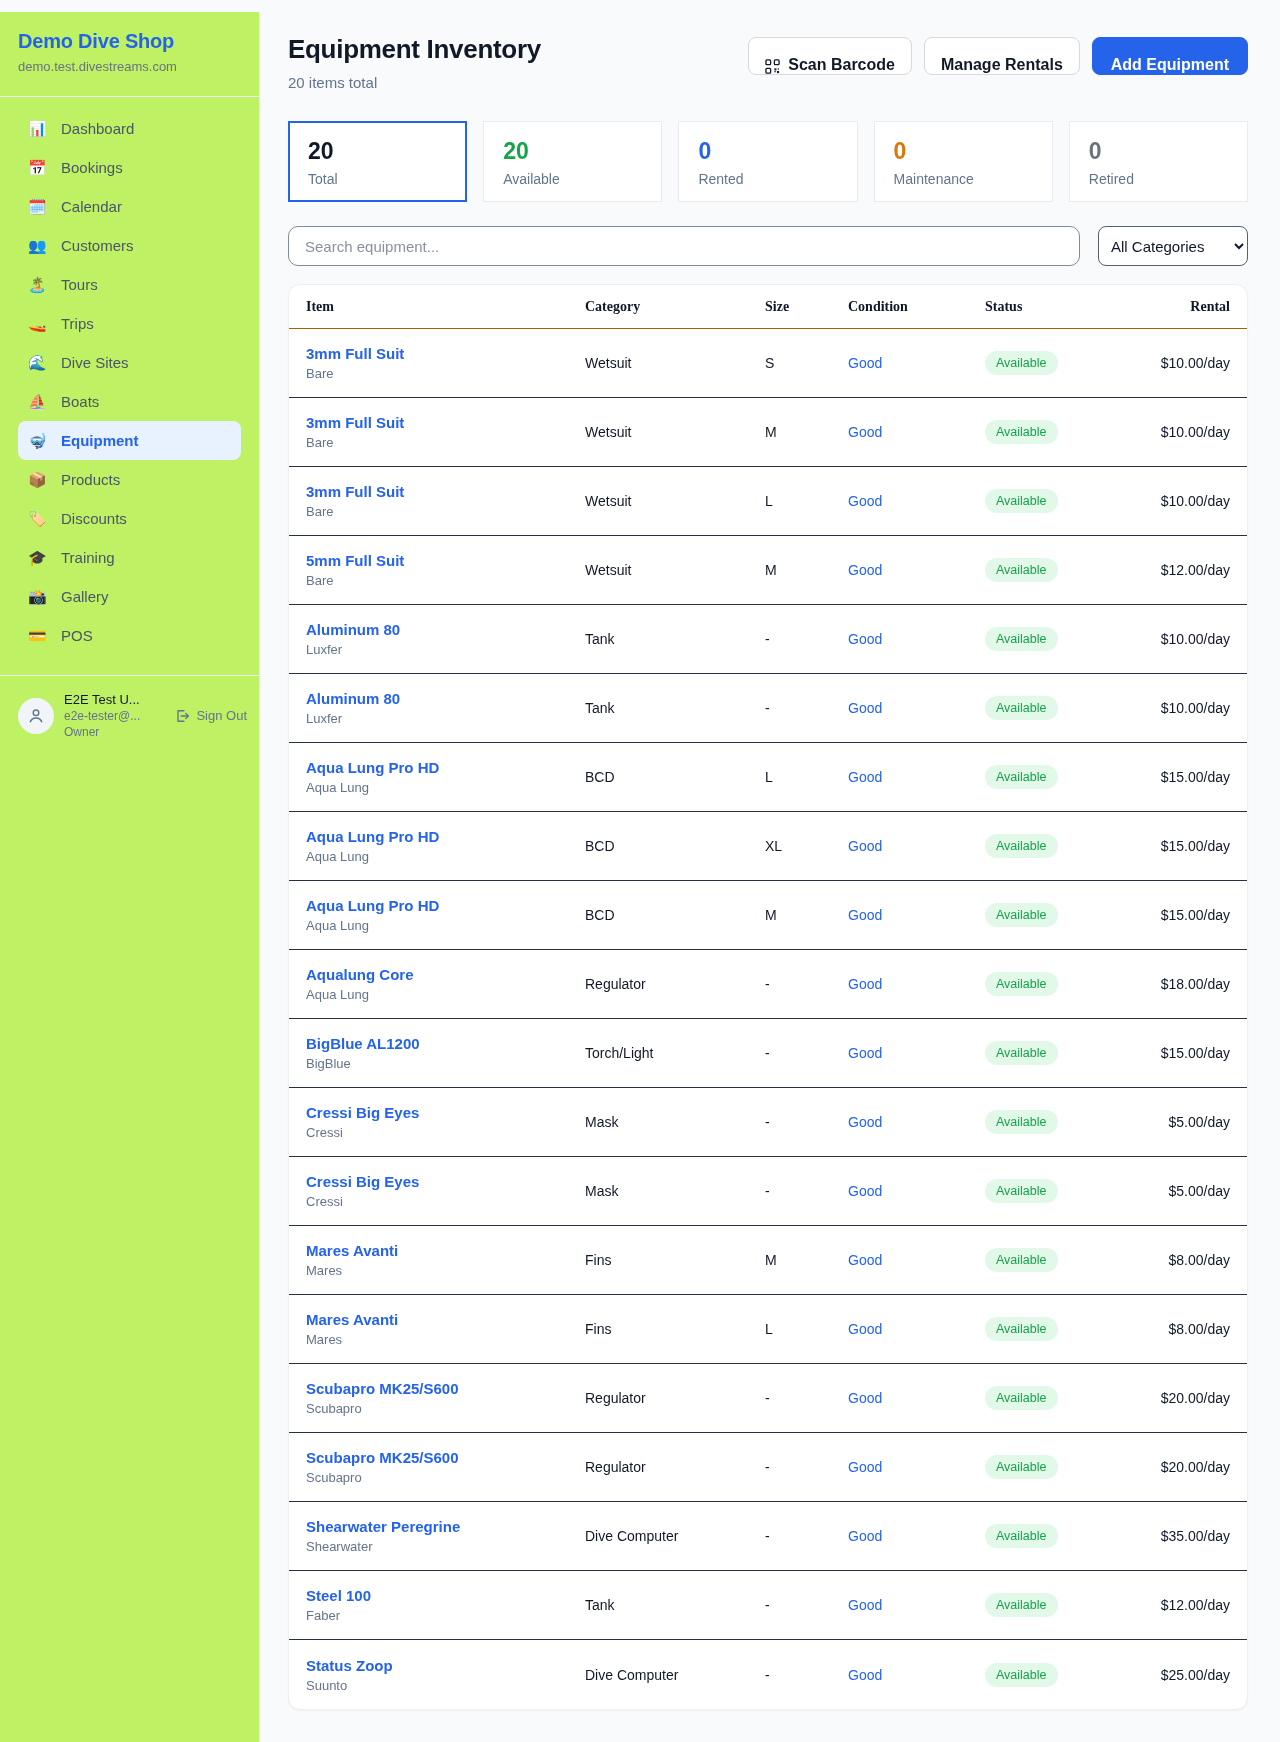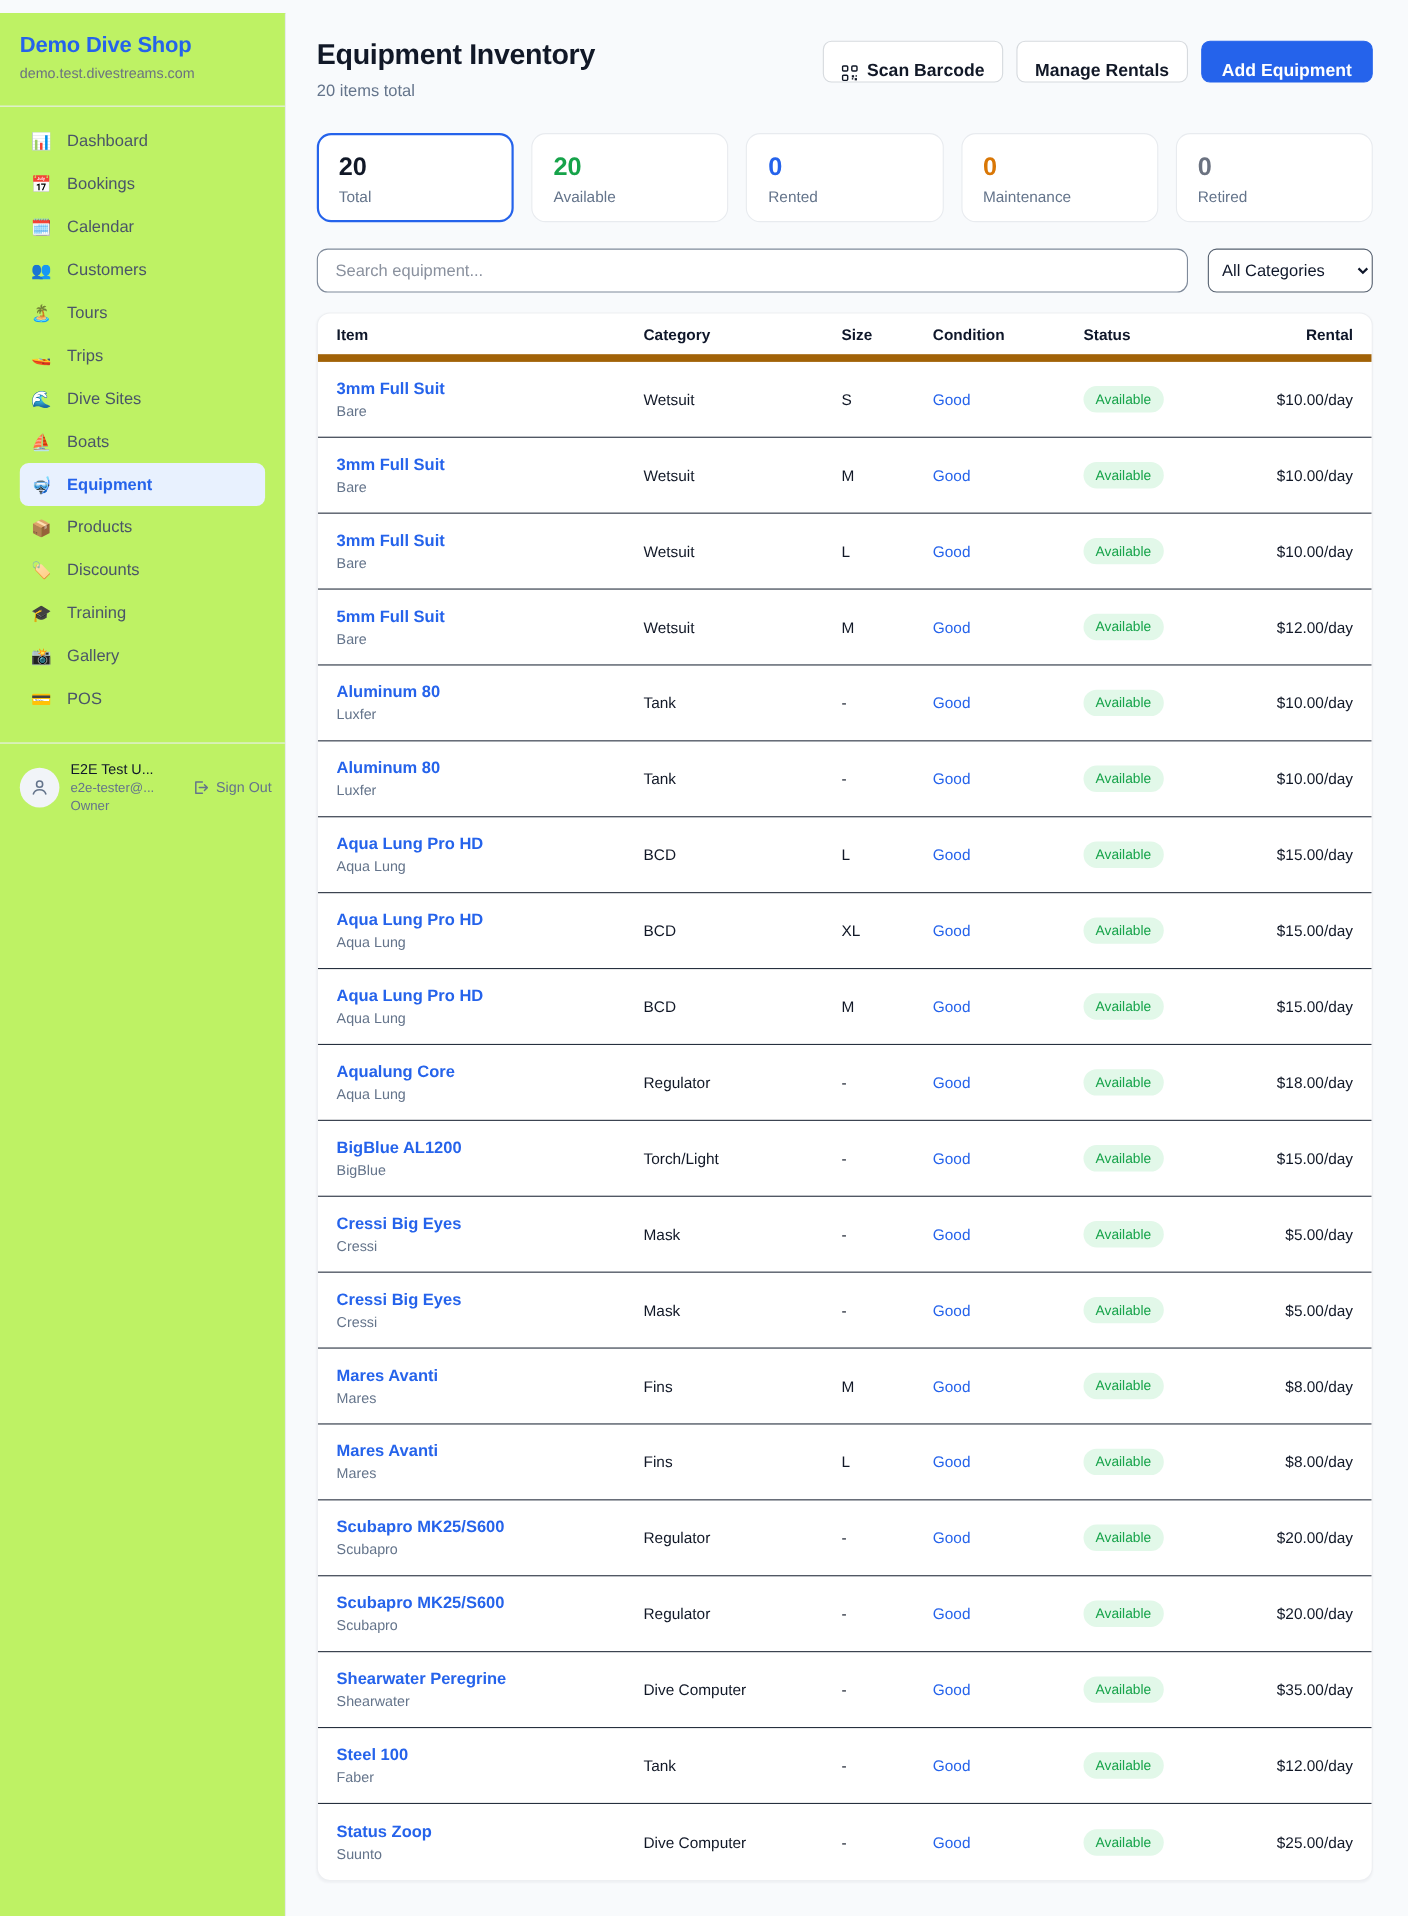--- a/index.html
+++ b/index.html
@@ -47,21 +47,21 @@
   .head-actions { display:flex; gap:12px; margin-top:3px; }
   .btn {
     height:38px; padding:0 16px; border-radius:8px; font-size:16px; font-weight:600;
     display:flex; align-items:flex-end; gap:8px; cursor:pointer; font-family:inherit;
     background:#ffffff; border:1px solid #d6dade; color:#111827;
   }
   .btn.primary { background:#2563eb; border-color:#2563eb; color:#ffffff; padding:0 18px; }
   
   .stats { display:flex; gap:16px; margin-top:30px; }
   .stat-card {
-    flex:1; background:#ffffff; border:1px solid #e8ebef; border-radius:13px;
+    flex:1; background:#ffffff; border:1px solid #e8ebef; border-radius:0;
     padding:15px 19px; height:81px; cursor:pointer;
   }
   .stat-card.selected { border:2px solid #2563eb; padding:14px 18px; }
   .stat-value { font-size:23px; font-weight:800; line-height:28px; }
   .stat-label { font-size:14px; color:#64748b; margin-top:6px; }
   
   .filters { display:flex; gap:18px; margin-top:24px; }
   .search {
     flex:1; height:40px; border:1px solid #7f8a9a; border-radius:10px;
     padding:0 16px; font-size:15px; font-family:inherit; color:#0f172a; background:#fff;
@@ -73,21 +73,21 @@
   }
   
   .table-card {
     margin-top:18px; margin-bottom:32px; background:#ffffff; border:1px solid #edeff2;
     border-radius:12px; box-shadow:0 1px 2px rgba(15,23,42,.04); overflow:hidden;
   }
   .tgrid {
     display:grid; grid-template-columns:279px 180px 83px 137px 150px 1fr;
     align-items:center; padding:0 17px;
   }
-  .thead { height:44px; border-bottom:7px solid #a16207; }
+  .thead { height:44px; border-bottom:1px solid #a16207;font-family:Liberation Serif, serif; }
   .th { font-size:14px; font-weight:700; color:#0f172a; }
   .th.right, .td.right { text-align:right; }
   .trow { height:69px; border-bottom:1px solid #27303f; }
   .trow:last-child { border-bottom:none; }
   .item-link { color:#2563eb; font-size:15px; font-weight:600; text-decoration:none; cursor:pointer; display:block; }
   .brand { color:#64748b; font-size:13px; margin-top:4px; }
   .td { font-size:14px; color:#111827; }
   .cond-link { color:#2563eb; font-size:14px; text-decoration:none; cursor:pointer; }
   .badge {
     display:inline-block; background:#e2f8e9; color:#16a34a; font-size:12.5px; font-weight:500;

